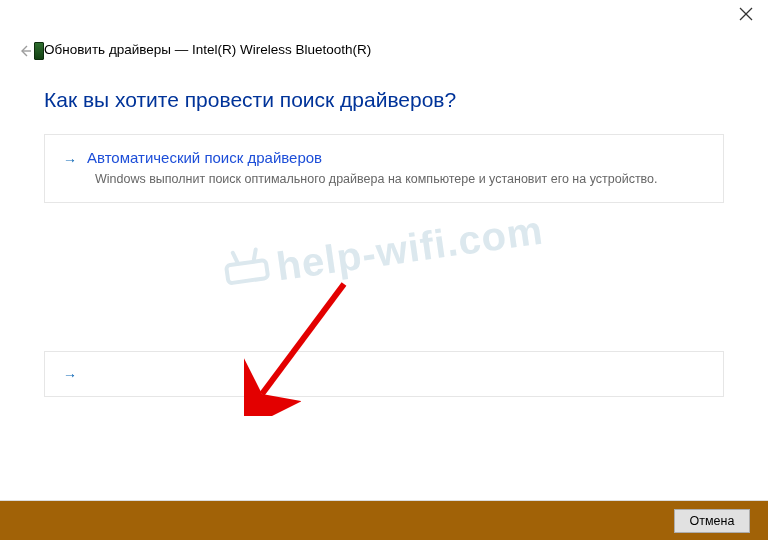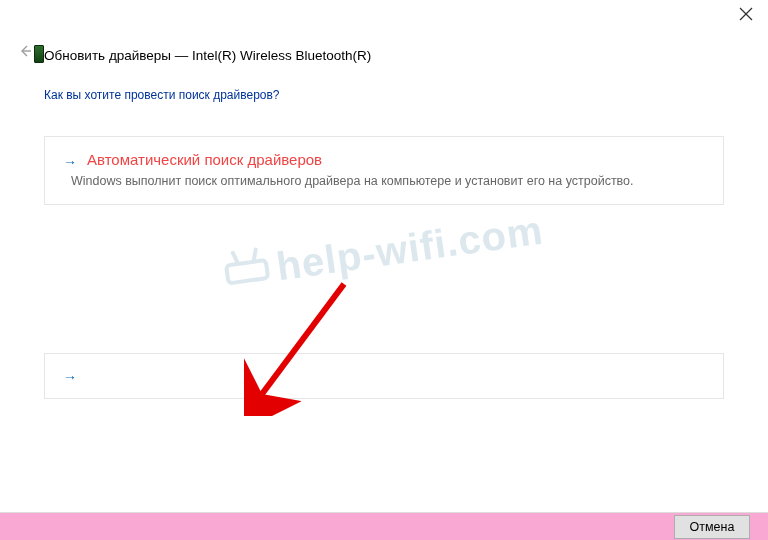--- a/index.html
+++ b/index.html
@@ -21,21 +21,21 @@
     width: 16px; height: 16px;
     cursor: pointer;
   }
   .close-btn svg { width: 16px; height: 16px; }
 
   
   .titlebar {
     position: absolute;
     top: 42px; left: 16px; right: 16px;
     display: flex;
-    align-items: flex-end;
+    align-items: flex-start;
   }
   .back-arrow {
     color: #9c9c9c;
     font-size: 16px;
     line-height: 1;
     cursor: pointer;
     padding: 2px 2px;
   }
   .dev-icon {
     width: 10px; height: 18px;
@@ -48,59 +48,59 @@
     color: #000;
   }
 
   
   .content {
     position: absolute;
     top: 88px; left: 44px; right: 44px;
   }
   .heading {
     color: #003399;
-    font-size: 12px;
+    font-size: 21px;
     font-weight: 400;
-    margin-bottom: 34px;
+    margin-bottom: 22px;
   }
 
   .option {
     border: 1px solid #e6e6e6;
     padding: 14px 18px 16px 18px;
     margin-bottom: 0;
     cursor: pointer;
   }
   .option + .spacer { height: 148px; }
   .opt-row {
     display: flex;
     align-items: baseline;
     gap: 10px;
   }
   .opt-arrow {
     color: #0a66b5;
     font-size: 14px;
     line-height: 1;
   }
   .opt-title {
-    color: #ef4444;
+    color: #1d4ed8;
     font-size: 15px;
   }
   .opt-desc {
     margin-top: 6px;
-    margin-left: 8px;
+    margin-left: 32px;
     font-size: 12.5px;
     color: #666;
   }
 
   
   .bottom-bar {
     position: absolute;
     left: 0; right: 0; bottom: 0;
-    height: 28px;
-    background: #f9a8d4;
+    height: 40px;
+    background: #a16207;
     border-top: 1px solid #dcdcdc;
     display: flex;
     justify-content: flex-end;
     align-items: center;
     padding-right: 18px;
   }
   .btn {
     min-width: 76px;
     height: 24px;
     font-size: 12.5px;

